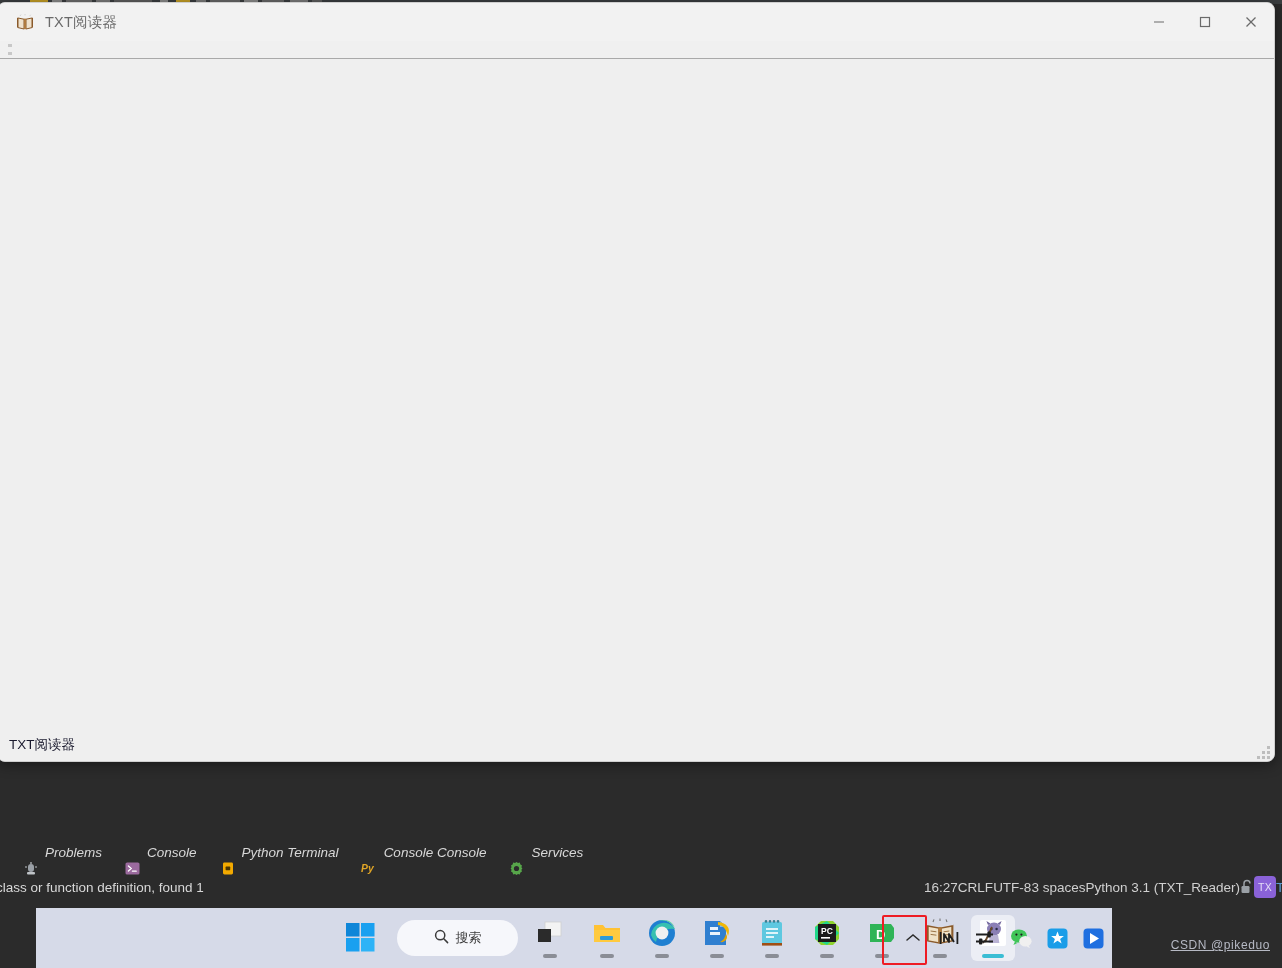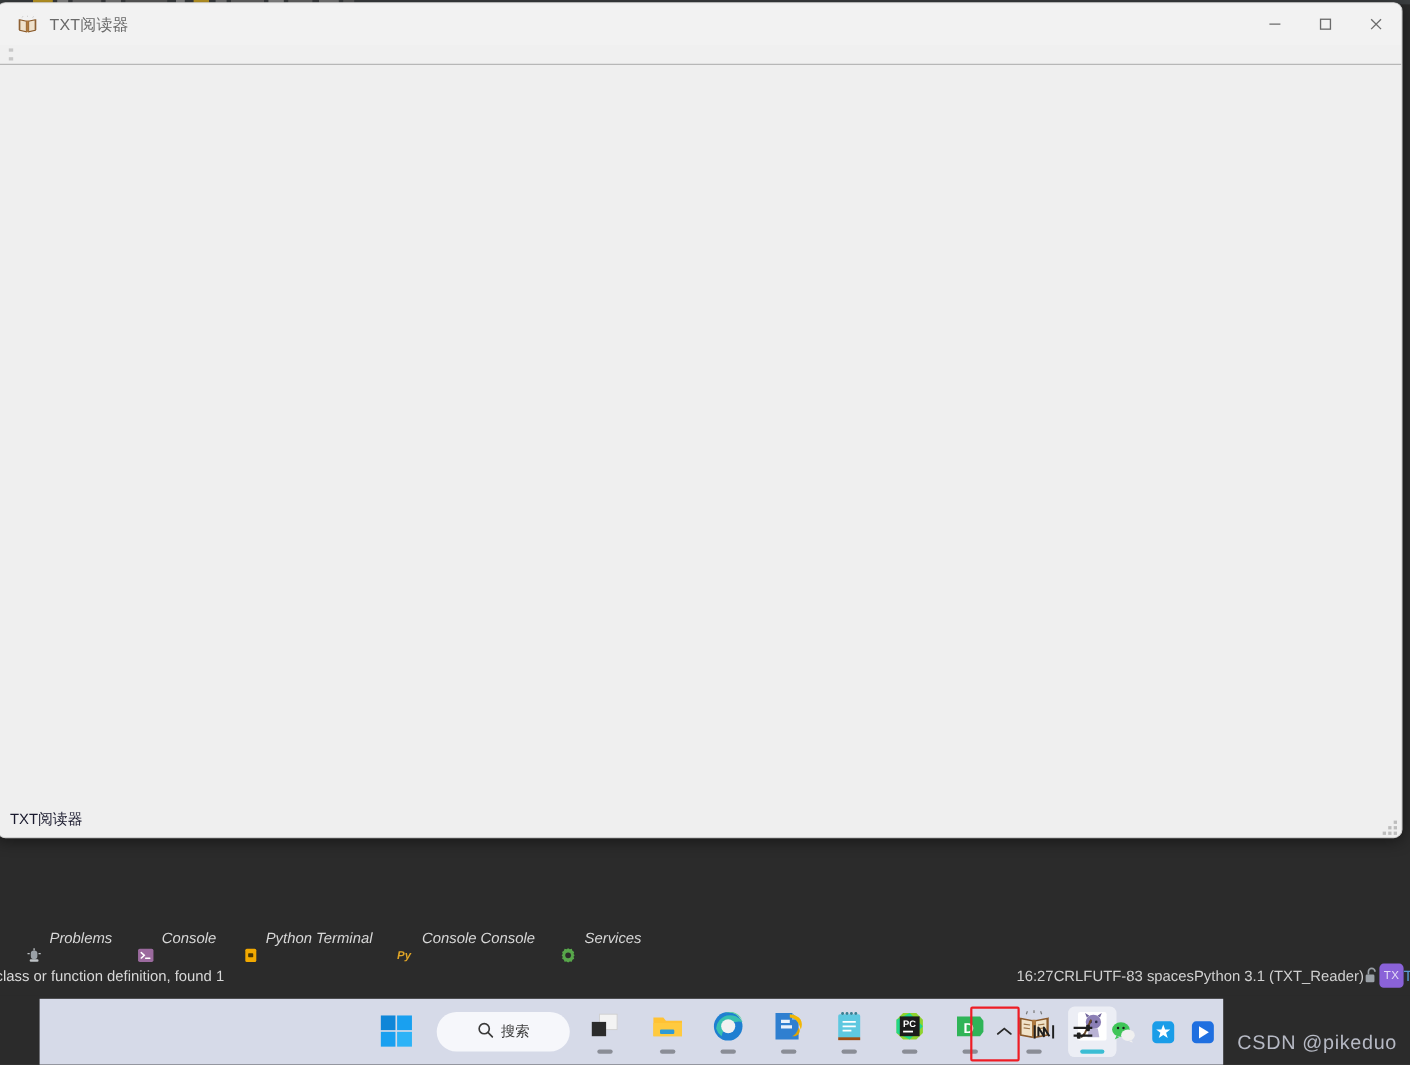--- a/index.html
+++ b/index.html
@@ -167,23 +167,24 @@
     border-radius:2px;
     pointer-events:none;
   }
   .tray {
     position:absolute; right:8px; top:0; height:60px;
     display:flex; align-items:center; gap:14px;
   }
   .tray .ti { width:22px; height:22px; display:flex; align-items:center; justify-content:center; }
   .watermark {
     position:absolute; right:12px; top:938px;
-    font-size:18px; color:#b6b9c4;
+    font-size:12px; color:#b6b9c4;
     letter-spacing:0.6px;
     pointer-events:none;
+    text-decoration:underline;
   }
 </style>
 </head>
 <body>
 
 <div id="root">
 
   <div class="ide-backdrop"></div>
   <div class="ide-topstrip">
     <span class="seg" style="left:30px;width:18px;background:#c9a227;"></span>

